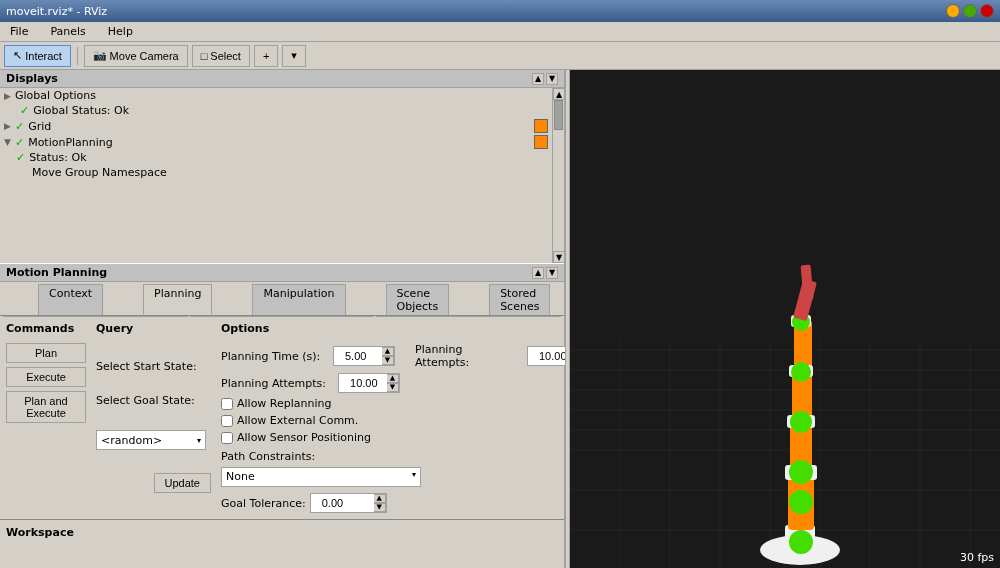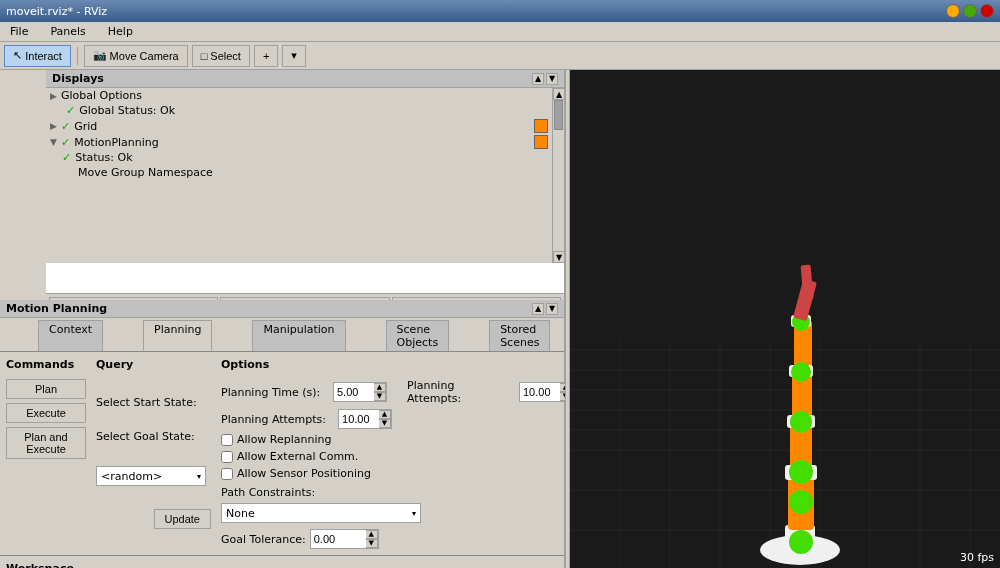--- a/index.html
+++ b/index.html
@@ -24,21 +24,21 @@
     .toolbar-btn.active { background: #b8d4f0; border: 1px solid #5a8ac8; }
     .toolbar-sep { width: 1px; height: 18px; background: #a0a0a0; margin: 0 2px; }
 
     
     .main-layout { display: flex; height: calc(568px - 22px - 20px - 28px); }
 
     
     .left-panel { width: 565px; display: flex; flex-direction: column; border-right: 1px solid #a0a0a0; background: #d4d0c8; }
 
     
-    .displays-section { flex: 0 0 auto; height: 230px; border-bottom: 1px solid #888; margin-left: 46px; }
+    .displays-section { flex: 0 0 auto; height: 194px; border-bottom: 1px solid #888; }
     .section-header { background: #c0c0c0; border-bottom: 1px solid #a0a0a0; padding: 2px 6px; font-size: 11px; font-weight: bold; display: flex; align-items: center; justify-content: space-between; }
     .section-header-right { display: flex; align-items: center; gap: 2px; }
     .scroll-btn { width: 12px; height: 12px; background: #d4d0c8; border: 1px solid #a0a0a0; font-size: 8px; cursor: pointer; display: flex; align-items: center; justify-content: center; }
     .display-item { padding: 1px 4px; display: flex; align-items: center; gap: 4px; cursor: pointer; border-bottom: none; }
     .display-item .arrow { font-size: 9px; color: #666; }
     .display-item .check { color: #00aa00; font-size: 11px; }
     .display-item .label { flex: 1; }
     .display-item.indent1 { padding-left: 16px; }
     .checkbox-checked { width: 16px; height: 16px; background: #ff8800; }
 
@@ -67,27 +67,27 @@
     .query-label { font-size: 11px; }
     .dropdown { border: 1px solid #a0a0a0; background: white; padding: 2px 4px; font-size: 11px; display: flex; align-items: center; justify-content: space-between; cursor: pointer; height: 20px; }
     .dropdown-arrow { font-size: 8px; }
     .update-btn { padding: 3px 10px; border: 1px solid #a0a0a0; background: #d4d0c8; cursor: pointer; font-size: 11px; align-self: flex-end; margin-top: 2px; }
 
     
     .options-col { flex: 1; display: flex; flex-direction: column; gap: 4px; }
     .options-row { display: flex; align-items: center; gap: 12px; }
     .options-label { font-size: 11px; min-width: 100px; }
     .num-input-group { display: flex; align-items: center; border: 1px solid #a0a0a0; background: white; height: 20px; }
-    .num-input { border: none; background: transparent; font-size: 11px; width: 40px; padding: 1px 3px; outline: none; }
+    .num-input { border: none; background: transparent; font-size: 11px; width: 40px; padding: 1px 3px; outline: none; margin-left: 8px; }
     .spin-btns { display: flex; flex-direction: column; }
     .spin-btn { width: 12px; height: 9px; background: #d4d0c8; border: 1px solid #a0a0a0; border-left: none; font-size: 7px; cursor: pointer; display: flex; align-items: center; justify-content: center; line-height: 1; }
     .checkbox-row { display: flex; align-items: center; gap: 4px; font-size: 11px; }
     .checkbox-row input[type=checkbox] { width: 12px; height: 12px; }
     .path-constraints-label { font-size: 11px; margin-top: 2px; }
-    .path-dropdown { border: 1px solid #a0a0a0; background: white; padding: 2px 4px; font-size: 11px; display: flex; align-items: center; justify-content: space-between; cursor: pointer; height: 20px; width: 200px; }
+    .path-dropdown { border: 1px solid #a0a0a0; background: white; padding: 2px 4px; font-size: 11px; display: flex; align-items: flex-start; justify-content: space-between; cursor: pointer; height: 20px; width: 200px; }
     .goal-tolerance-row { display: flex; align-items: center; gap: 4px; margin-top: 2px; }
 
     
     .workspace-section { padding: 6px; border-top: 1px solid #888; }
     .workspace-header { font-weight: bold; font-size: 11px; margin-bottom: 4px; }
 
     
     .viewport { flex: 1; background: #1a1a1a; position: relative; overflow: hidden; }
     .fps-label { position: absolute; bottom: 4px; right: 6px; color: white; font-size: 11px; }
 

